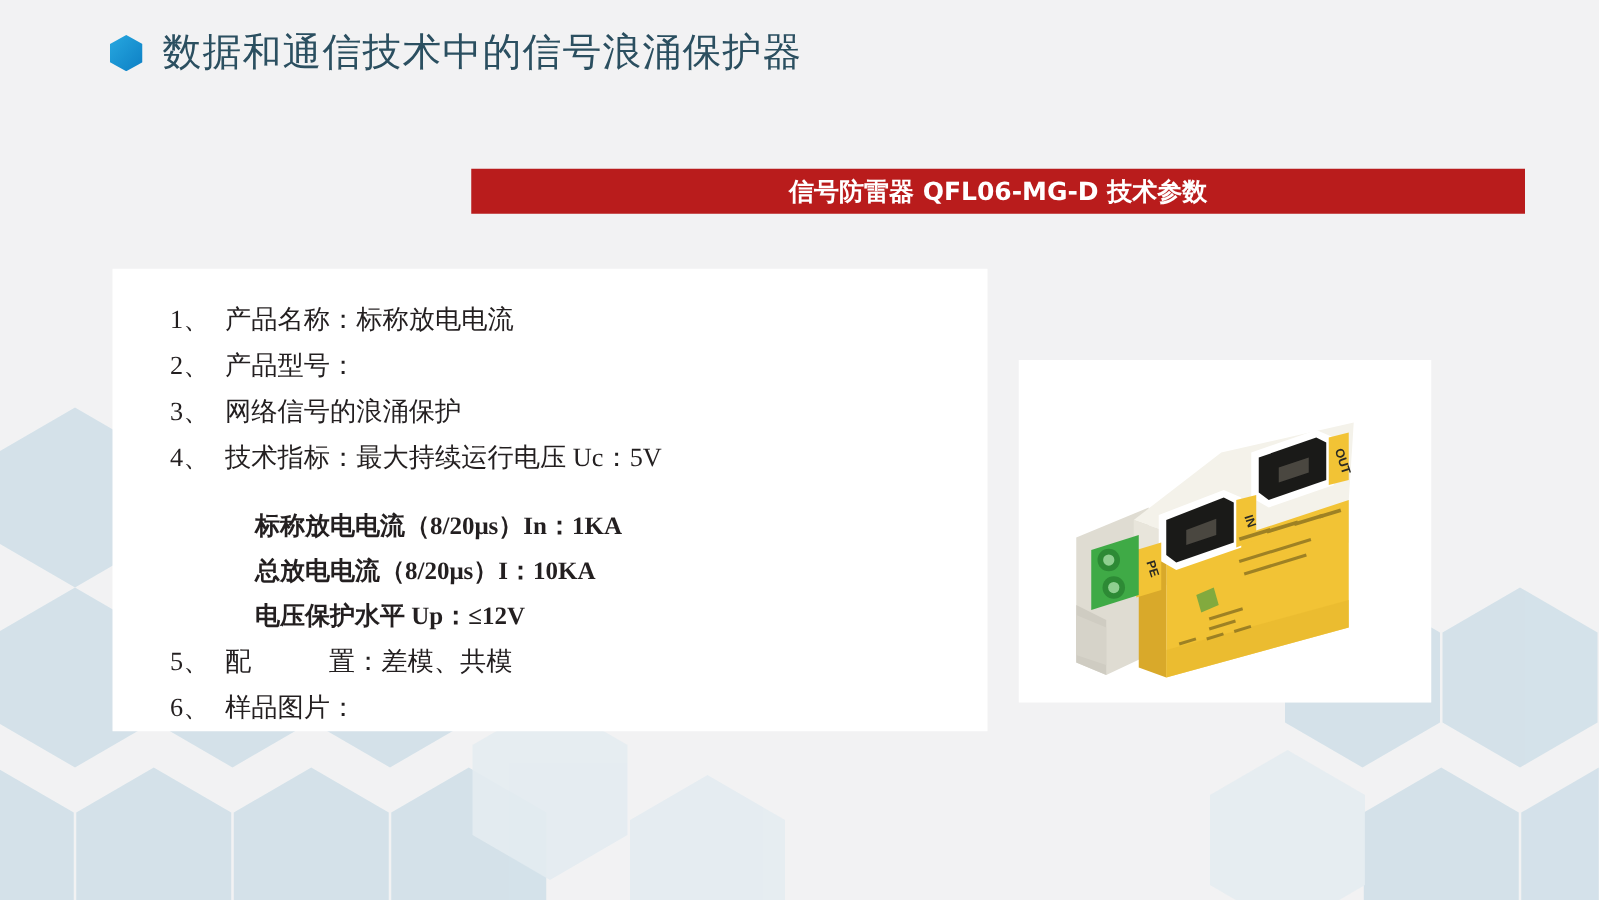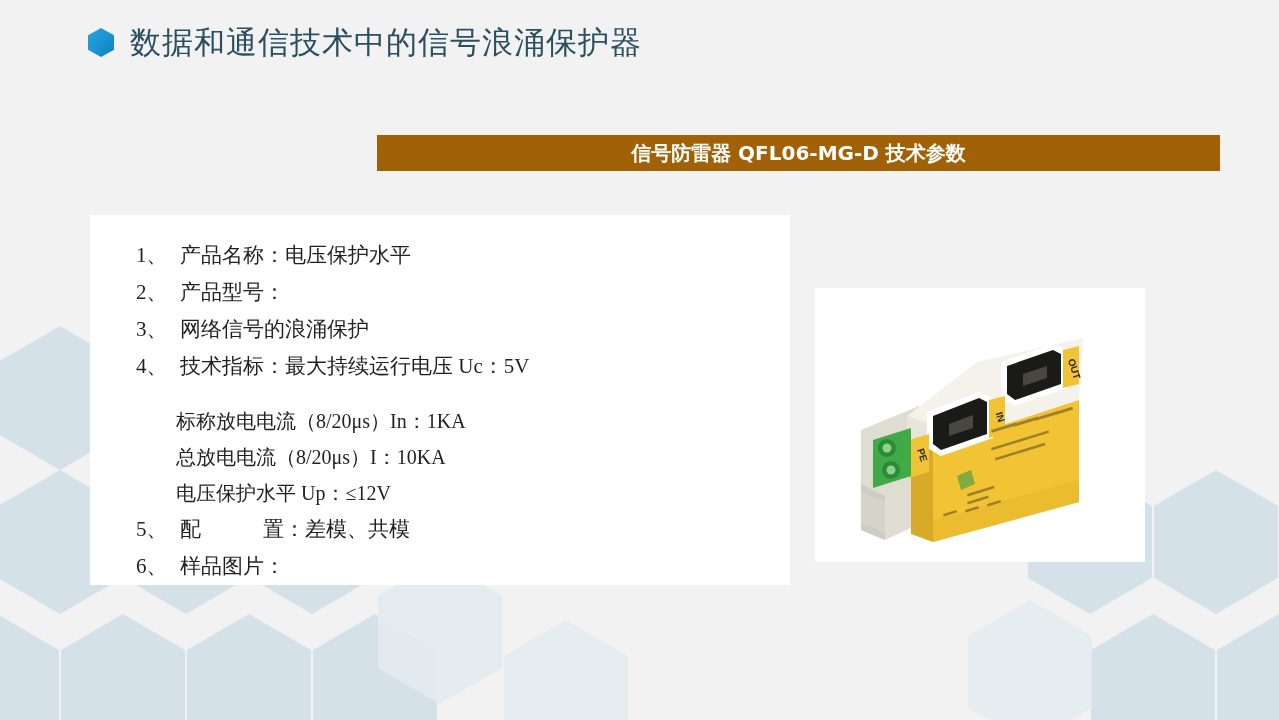--- a/index.html
+++ b/index.html
@@ -22,21 +22,21 @@
   .slide-title {
     font-family:"DejaVu Sans","Liberation Sans",sans-serif;
     font-size:31px; font-weight:normal; color:#2b4f60;
     letter-spacing:1px; white-space:nowrap; line-height:1;
   }
 
   
   .banner {
     position:absolute; left:377px; top:135px;
     width:843px; height:36px;
-    background:#a16207; z-index:3;
+    background:#b91c1c; z-index:3;
     display:flex; align-items:center; justify-content:center;
   }
   .banner-text {
     font-family:"DejaVu Sans","Liberation Sans",sans-serif;
     font-size:20px; font-weight:bold; color:#ffffff;
     white-space:nowrap; line-height:1;
   }
 
   
   .spec-panel {
@@ -52,21 +52,22 @@
     line-height:37px; white-space:nowrap;
     padding-left:46px;
   }
   .spec-num { width:44px; flex:none; letter-spacing:0px; }
   .spec-label { flex:none; }
   .spec-value { flex:none; }
   .spec-value.bold { font-weight:bold; letter-spacing:0.2px; }
   .spec-sub {
     font-size:20px; color:#231f20;
     line-height:36px; white-space:nowrap;
-    padding-left:86px;
+    padding-left:114px;
+    font-weight:bold;
   }
   .sub-gap { height:18px; }
   .wide-space { display:inline-block; width:62px; }
 
   
   .photo-panel {
     position:absolute; left:815px; top:288px;
     width:330px; height:274px;
     background:#ffffff; z-index:2;
     overflow:hidden;
@@ -118,21 +119,21 @@
 <div class="banner">
   <span class="banner-text">信号防雷器 QFL06-MG-D 技术参数</span>
 </div>
 
 <div class="spec-panel">
   <ul class="spec-list">
 
     <li class="spec-line">
       <span class="spec-num">1、</span>
       <span class="spec-label">产品名称：</span>
-      <span class="spec-value">电压保护水平</span>
+      <span class="spec-value">标称放电电流</span>
     </li>
 
     <li class="spec-line">
       <span class="spec-num">2、</span>
       <span class="spec-label">产品型号：</span>
     </li>
 
     <li class="spec-line">
       <span class="spec-num">3、</span>
       <span class="spec-value">网络信号的浪涌保护</span>

